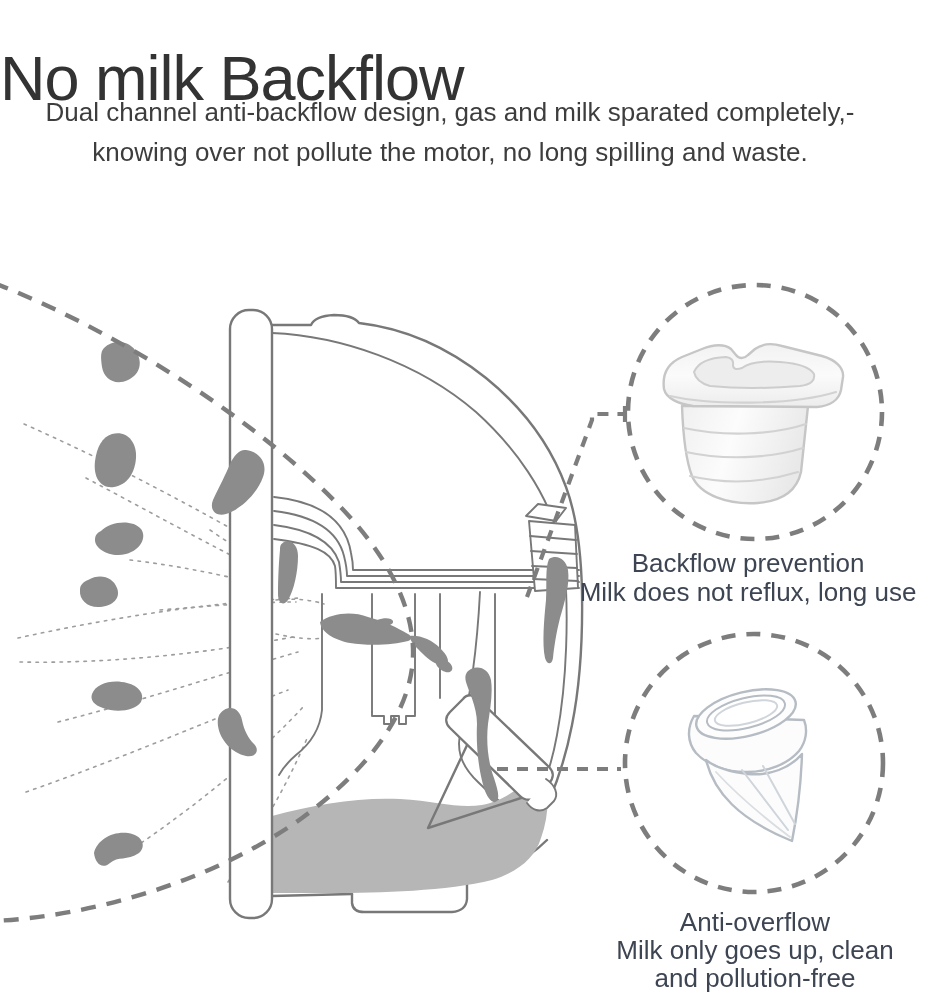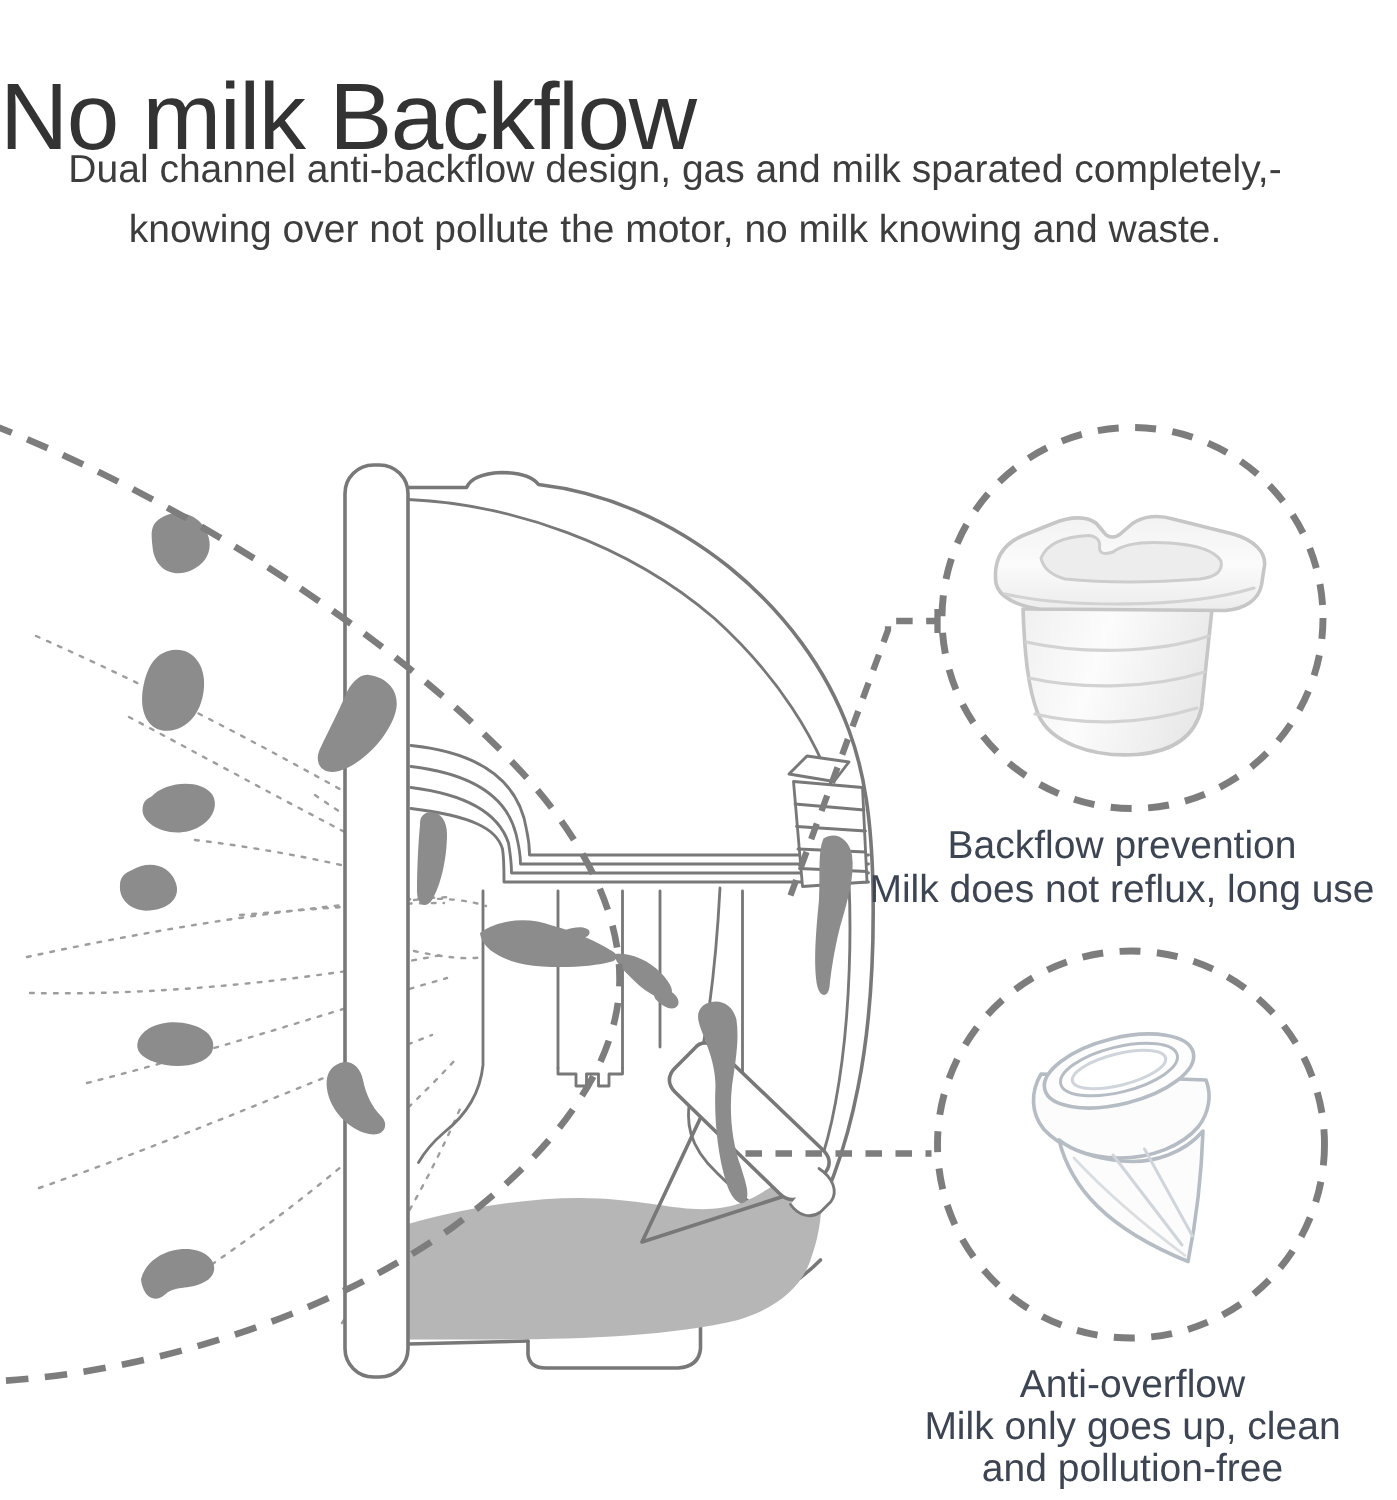--- a/index.html
+++ b/index.html
@@ -52,21 +52,21 @@
   .part2{stroke:#b6bcc3;stroke-width:2.4;stroke-linejoin:round;stroke-linecap:round;}
   .part2b{fill:none;stroke:#cfd5da;stroke-width:2;stroke-linecap:round;}
 </style>
 </head>
 <body>
 
 <h1 class="page-title">No milk Backflow</h1>
 
 <div class="subtitle">
   <div>Dual channel anti-backflow design, gas and milk sparated completely,-</div>
-  <div>knowing over not pollute the motor, no milk knowing and waste.</div>
+  <div>knowing over not pollute the motor, no long spilling and waste.</div>
 </div>
 
 <svg class="diagram-svg" width="931" height="1000" viewBox="0 0 931 1000">
   <defs>
     <linearGradient id="gSil" x1="0" y1="0" x2="0" y2="1">
       <stop offset="0" stop-color="#f2f2f3"></stop>
         <stop offset="0.5" stop-color="#fbfbfb"></stop>
         <stop offset="1" stop-color="#ececed"></stop>
     </linearGradient>
     <linearGradient id="gSil2" x1="0" y1="0" x2="1" y2="0.25">

